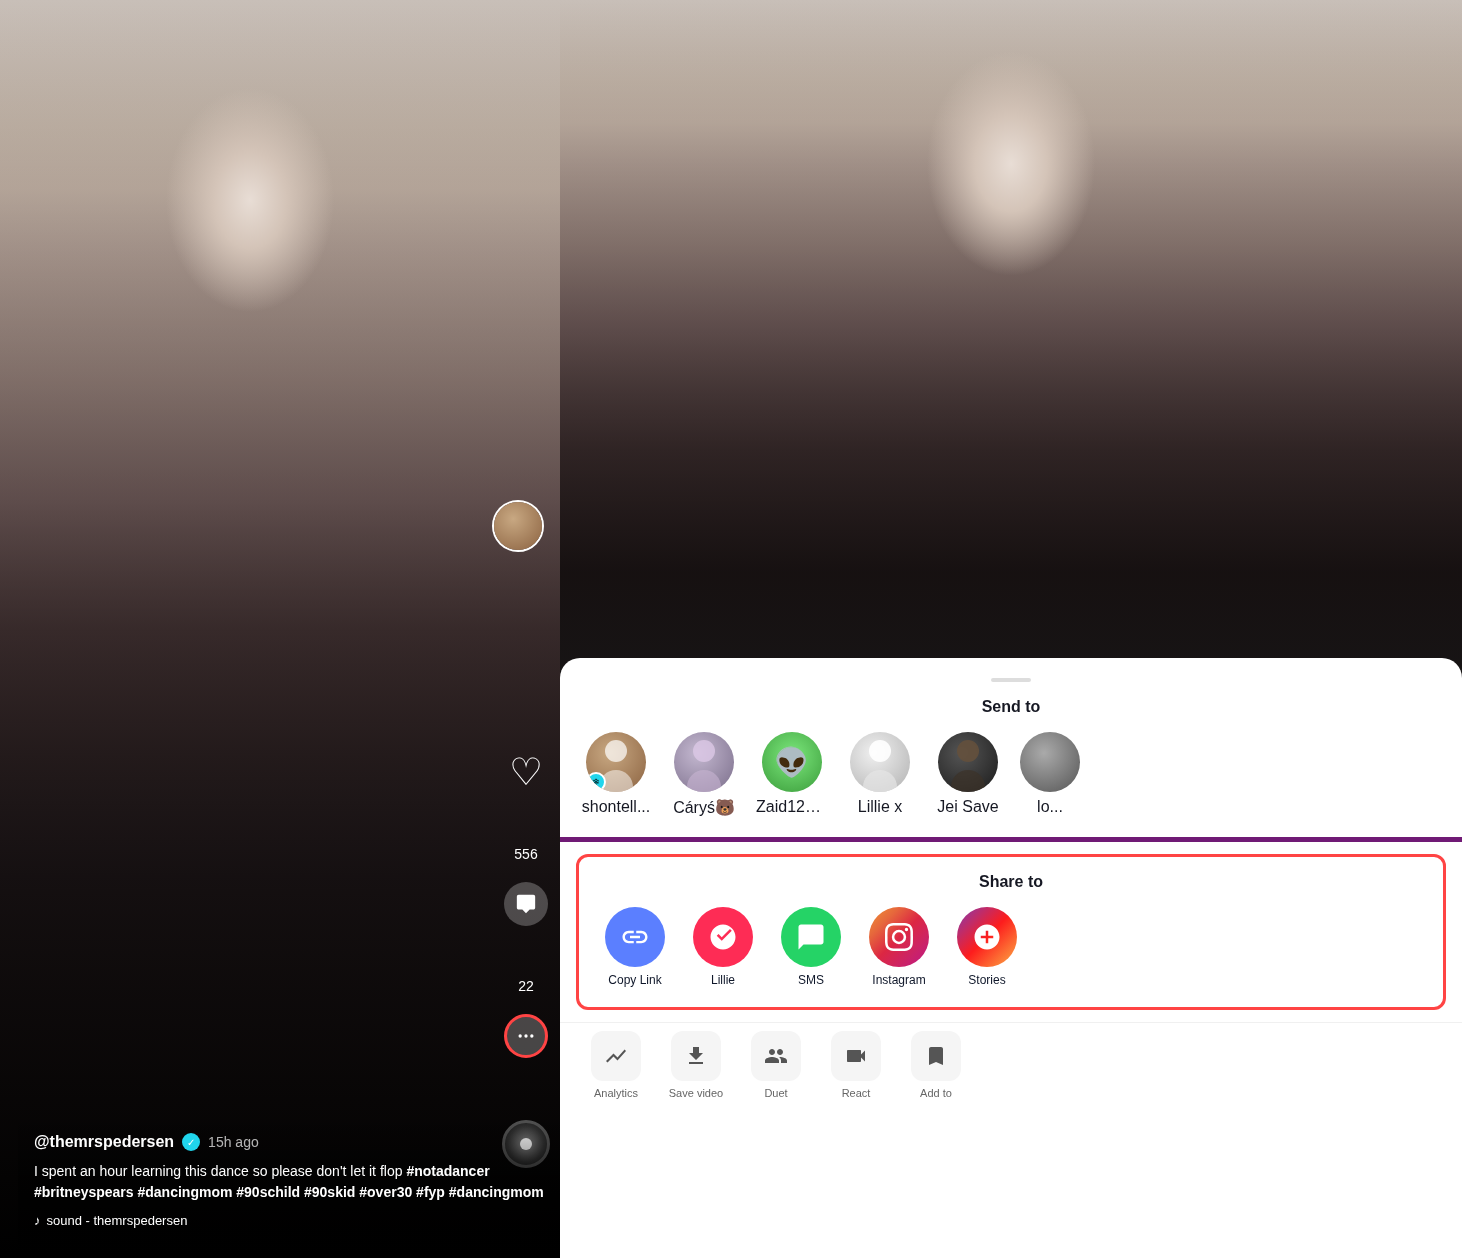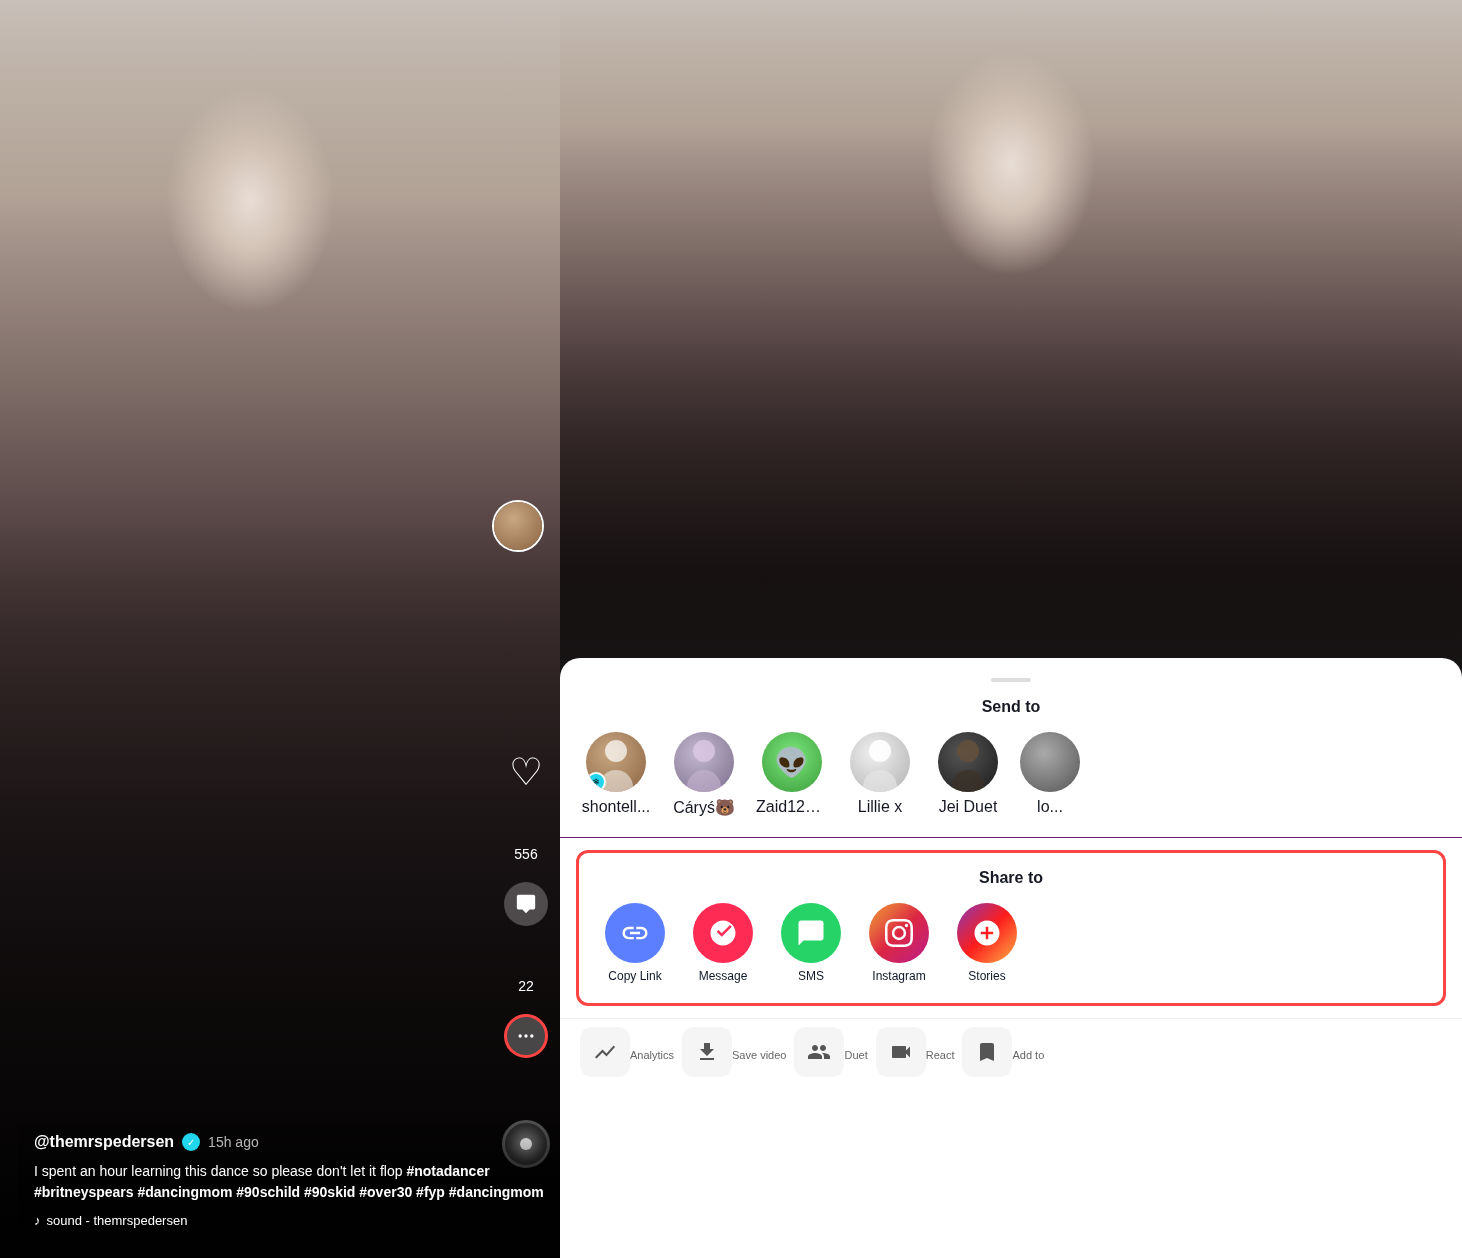--- a/index.html
+++ b/index.html
@@ -110,21 +110,21 @@
       width: 40px;
       height: 4px;
       background: #ddd;
       border-radius: 2px;
       margin: 0 auto 16px;
     }
 
     
     .send-to-section {
       padding: 0 20px 16px;
-      border-bottom: 1px solid #701a75;
+      border-bottom: 5px solid #701a75;
     }
 
     .section-title {
       font-size: 16px;
       font-weight: 600;
       color: #161823;
       text-align: center;
       margin-bottom: 16px;
     }
 
@@ -234,20 +234,21 @@
     .bottom-actions {
       display: flex;
       gap: 8px;
       padding: 8px 20px;
       border-top: 1px solid #f0f0f0;
       overflow-x: auto;
     }
 
     .action-item {
       display: flex;
+      flex-direction: column;
       align-items: center;
       min-width: 72px;
       cursor: pointer;
     }
 
     .action-icon {
       width: 50px;
       height: 50px;
       border-radius: 12px;
       background: #f5f5f5;
@@ -613,21 +614,21 @@
           <span class="contact-name">Lillie x</span>
         </div>
 
         <div class="contact-item">
           <div class="contact-avatar dark-avatar">
             <div class="person-shape">
               <div class="person-head" style="background:rgba(100,80,60,0.9);"></div>
               <div class="person-body" style="background:rgba(60,50,40,0.7);"></div>
             </div>
           </div>
-          <span class="contact-name">Jei Duet</span>
+          <span class="contact-name">Jei Save</span>
         </div>
 
         <div class="contact-item partial-avatar">
           <div class="contact-avatar" style="background: radial-gradient(circle at 40% 35%, #aaa, #555);">
           </div>
           <span class="contact-name">lo...</span>
         </div>
 
       </div>
     </div>
@@ -644,21 +645,21 @@
           </div>
           <span class="share-label">Copy Link</span>
         </div>
 
         <div class="share-option">
           <div class="share-icon icon-red">
             <svg width="30" height="30" viewBox="0 0 24 24" fill="white">
               <path d="M12 2C6.48 2 2 6.48 2 12s4.48 10 10 10 10-4.48 10-10S17.52 2 12 2zm-1 13l-4-4 1.41-1.41L11 12.17l6.59-6.59L19 7l-8 8z"></path>
             </svg>
           </div>
-          <span class="share-label">Message</span>
+          <span class="share-label">Lillie</span>
         </div>
 
         <div class="share-option">
           <div class="share-icon icon-green">
             <svg width="30" height="30" viewBox="0 0 24 24" fill="white">
               <path d="M20 2H4c-1.1 0-2 .9-2 2v18l4-4h14c1.1 0 2-.9 2-2V4c0-1.1-.9-2-2-2z"></path>
             </svg>
           </div>
           <span class="share-label">SMS</span>
         </div>

